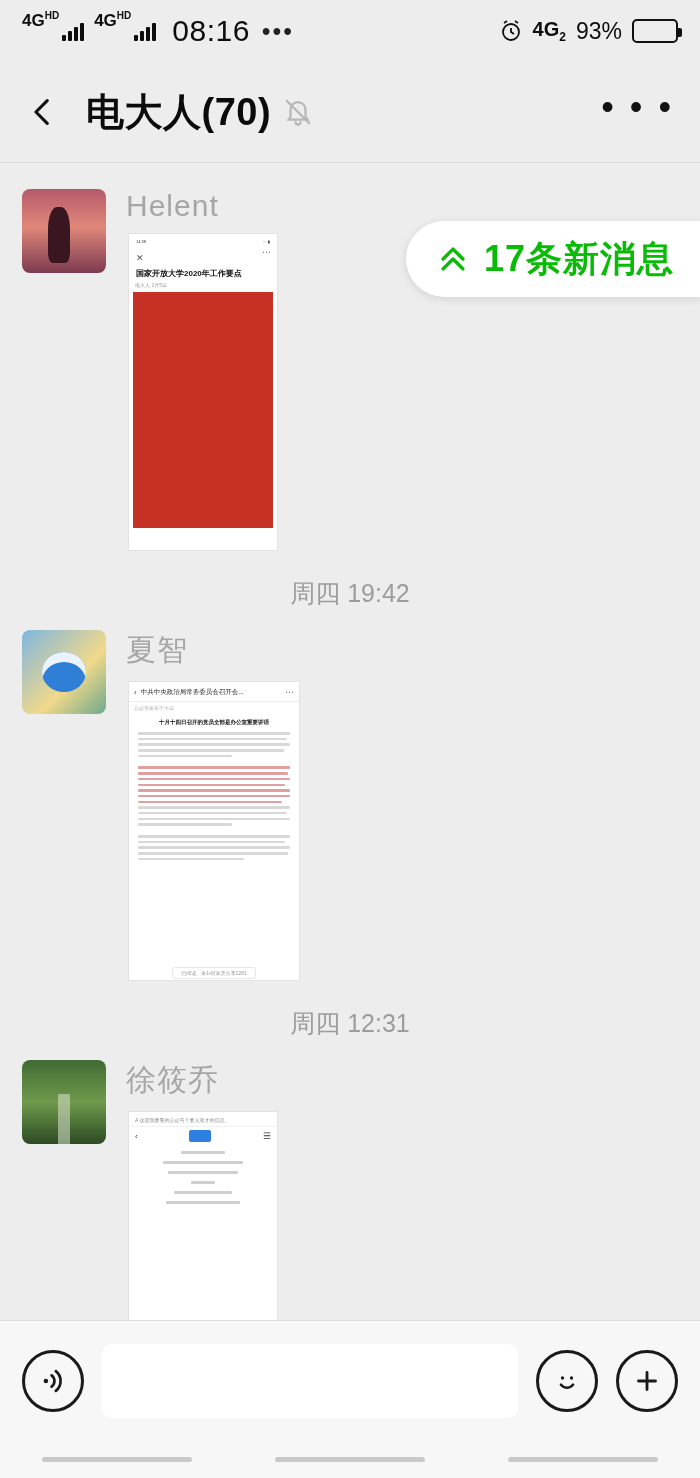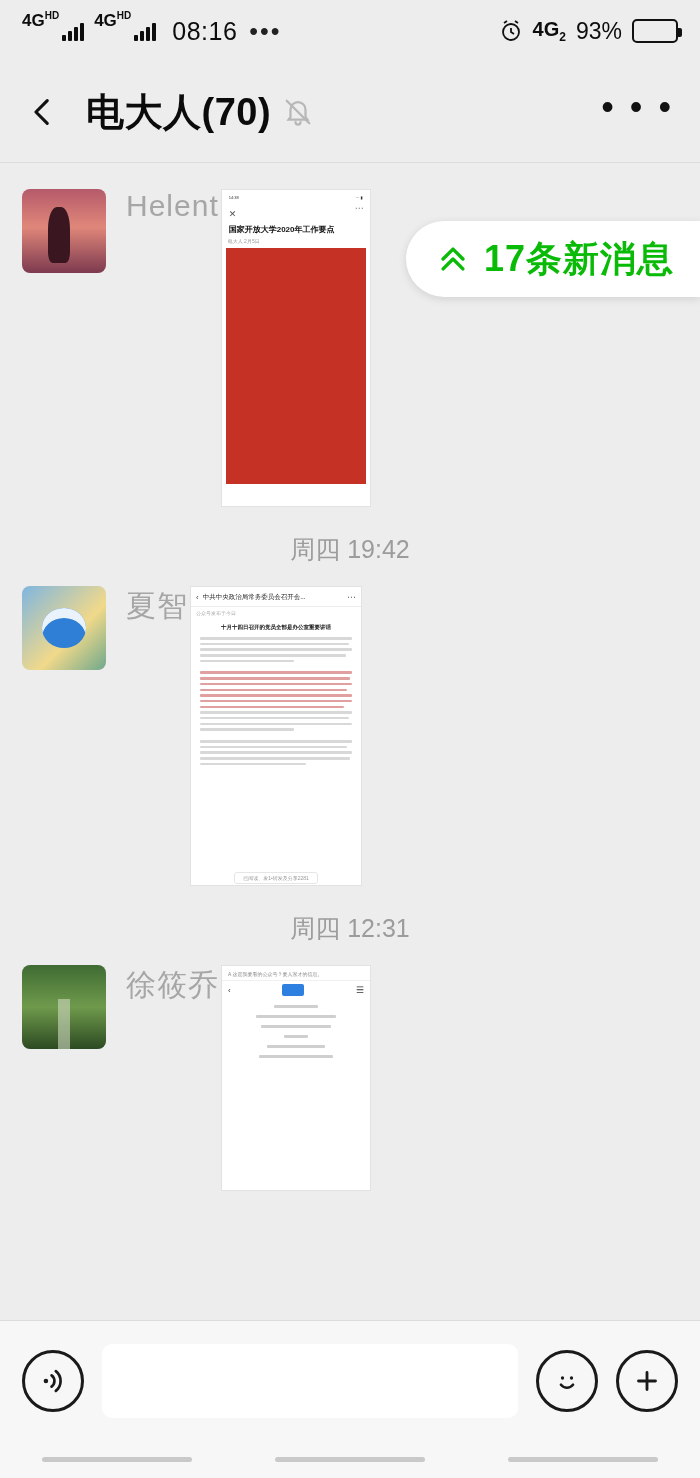--- a/index.html
+++ b/index.html
@@ -26,21 +26,21 @@
   .sb-right { display: flex; align-items: center; gap: 10px; }
   .sim { display: flex; align-items: flex-start; gap: 3px; }
   .sim .lbl { font-size: 17px; font-weight: bold; line-height: 1; position: relative; top: -10px;}
   .sim .lbl sup { font-size: 10px; vertical-align: super; }
   .bars { display: flex; align-items: flex-end; gap: 2px; height: 20px; }
   .bars i { display: block; width: 4px; background: #0d0d0d; border-radius: 1px; }
   .bars i:nth-child(1) { height: 6px; }
   .bars i:nth-child(2) { height: 10px; }
   .bars i:nth-child(3) { height: 14px; }
   .bars i:nth-child(4) { height: 18px; }
-  .clock { font-size: 25px; margin-left: 6px; letter-spacing: .5px; }
+  .clock { font-size: 30px; margin-left: 6px; letter-spacing: .5px; }
   .sb-dots { font-size: 25px; letter-spacing: 2px; margin-left: 2px; color:#222; }
   .alarm-icon { width: 24px; height: 24px; }
   .net-lbl { font-size: 20px; font-weight: bold; }
   .net-lbl sub { font-size: 12px; }
   .batt-pct { font-size: 23px; }
   .batt {
     width: 46px; height: 24px; border: 2px solid #111; border-radius: 5px;
     position: relative; padding: 2px;
   }
   .batt::after {
@@ -84,21 +84,21 @@
     background: #ededed;
     overflow: hidden;
     padding-top: 16px;
   }
 
   .msg-row { display: flex; padding: 10px 22px 0 22px; }
   .avatar {
     width: 84px; height: 84px; border-radius: 8px; flex: 0 0 auto;
     overflow: hidden; position: relative;
   }
-  .msg-col { margin-left: 20px; display: flex; flex-direction: row; }
+  .msg-col { margin-left: 20px; display: flex; flex-direction: column; }
   .sender {
     font-size: 30px; color: #a6a6a6; margin-bottom: 10px; letter-spacing: 1px;
   }
 
   
   .card {
     background: #fff;
     border: 1px solid #e2e2e2;
     overflow: hidden;
     position: relative;

